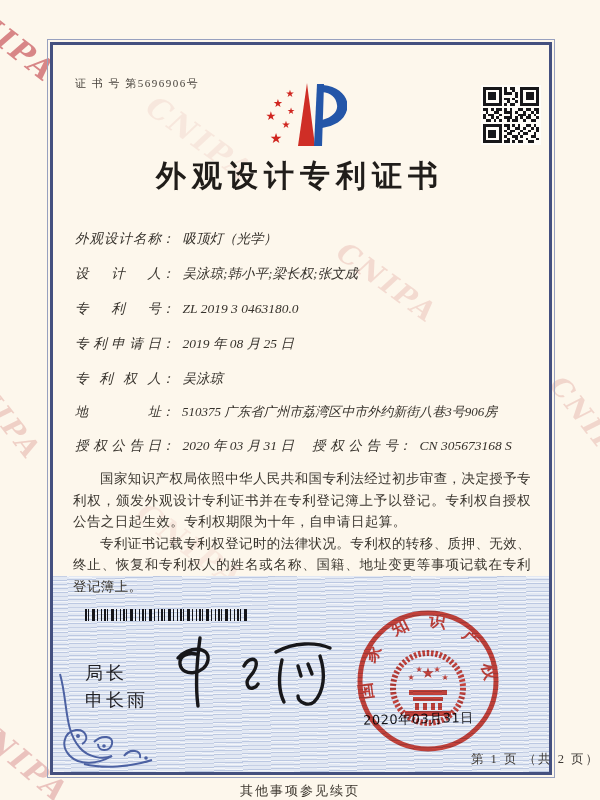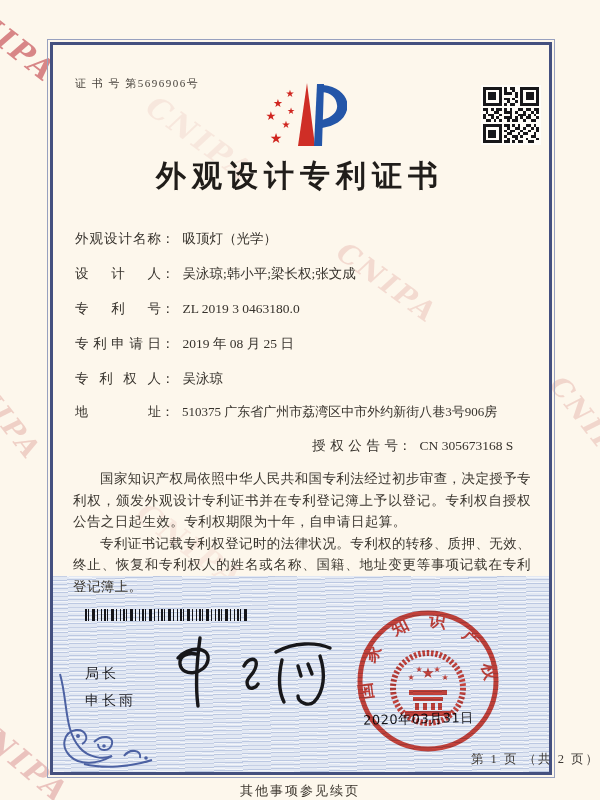--- a/index.html
+++ b/index.html
@@ -13,31 +13,31 @@
   .band{position:absolute;left:53px;top:576px;width:496px;height:196px;z-index:2;
         background-color:#e2e8f3;
         background-image:repeating-linear-gradient(178deg,rgba(116,140,193,.35) 0 1px,rgba(0,0,0,0) 1px 4px),
                          repeating-linear-gradient(2.5deg,rgba(255,255,255,.55) 0 1px,rgba(0,0,0,0) 1px 5px);}
   .certno{position:absolute;left:75px;top:76px;z-index:3;font-size:11px;
           color:#45403a;letter-spacing:1.5px;}
   .logo{position:absolute;left:252px;top:80px;z-index:3;}
   .qr{position:absolute;left:481px;top:85px;z-index:3;background:#fffdf8;padding:2px;}
   .title{position:absolute;left:0;top:156px;width:600px;z-index:3;text-align:center;
          font-size:30px;font-weight:bold;color:#201d1a;letter-spacing:6px;}
-  .row{position:absolute;left:75px;z-index:3;font-size:13.5px;color:#36322c;white-space:nowrap;}
+  .row{position:absolute;left:75px;z-index:3;font-size:13.5px;color:#36322c;white-space:nowrap;font-style:italic;}
   .flabel{display:inline-block;width:86px;text-align:justify;text-align-last:justify;vertical-align:bottom;}
   .fcolon{margin-right:8px;}
   .rgroup{position:absolute;top:0;white-space:nowrap;}
   .paras{position:absolute;left:73px;top:468px;width:458px;z-index:3;font-size:13.5px;
          color:#3a362f;line-height:21.5px;text-align:justify;letter-spacing:.4px;}
   .paras p{margin:0;text-indent:2em;}
   .barcode{position:absolute;left:85px;top:609px;width:162px;height:12px;z-index:3;
            background-image:repeating-linear-gradient(90deg,#15151a 0 2px,rgba(0,0,0,0) 2px 3px,#15151a 3px 4px,rgba(0,0,0,0) 4px 7px,#15151a 7px 10px,rgba(0,0,0,0) 10px 12px,#15151a 12px 13px,rgba(0,0,0,0) 13px 16px,#15151a 16px 17px,rgba(0,0,0,0) 17px 19px);}
   .director{position:absolute;left:85px;top:660px;z-index:3;
-            font-family:"Liberation Sans","DejaVu Sans",sans-serif;font-size:14px;
+            font-family:"Liberation Sans","DejaVu Sans",sans-serif;font-size:18px;
             color:#1f1f24;letter-spacing:3px;line-height:27px;}
   .sig{position:absolute;left:148px;top:632px;z-index:4;}
   .flourish{position:absolute;left:54px;top:672px;z-index:3;}
   .seal{position:absolute;left:355px;top:608px;width:146px;height:146px;z-index:5;
         mix-blend-mode:multiply;opacity:.93;}
   .sealdate{position:absolute;left:363px;top:710px;width:130px;z-index:6;
             font-family:"DejaVu Sans","Liberation Sans",sans-serif;font-size:13px;
             color:#17171c;letter-spacing:.5px;transform:rotate(-1.5deg);mix-blend-mode:multiply;}
   .pageinfo{position:absolute;left:0;top:751px;width:600px;z-index:4;text-align:right;
             font-size:12.5px;color:#3c3834;letter-spacing:2px;}
@@ -122,20 +122,23 @@
 <div class="row" style="top:335px">
   <span class="flabel">专利申请日</span><span class="fcolon">：</span><span>2019 年 08 月 25 日</span>
 </div>
 <div class="row" style="top:370px">
   <span class="flabel">专利权人</span><span class="fcolon">：</span><span>吴泳琼</span>
 </div>
 <div class="row" style="top:403px;font-size:13px">
   <span class="flabel">地址</span><span class="fcolon">：</span><span>510375 广东省广州市荔湾区中市外约新街八巷3号906房</span>
 </div>
 <div class="row" style="top:437px;width:456px">
+  <span>
+    <span class="flabel">授权公告日</span><span class="fcolon">：</span><span>2020 年 03 月 31 日</span>
+  </span>
   <span class="rgroup" style="left:237px">
     <span class="flabel">授权公告号</span><span class="fcolon">：</span><span>CN 305673168 S</span>
   </span>
 </div>
 
 <div class="paras">
   <p>国家知识产权局依照中华人民共和国专利法经过初步审查，决定授予专利权，颁发外观设计专利证书并在专利登记簿上予以登记。专利权自授权公告之日起生效。专利权期限为十年，自申请日起算。</p>
   <p>专利证书记载专利权登记时的法律状况。专利权的转移、质押、无效、终止、恢复和专利权人的姓名或名称、国籍、地址变更等事项记载在专利登记簿上。</p>
 </div>
 

